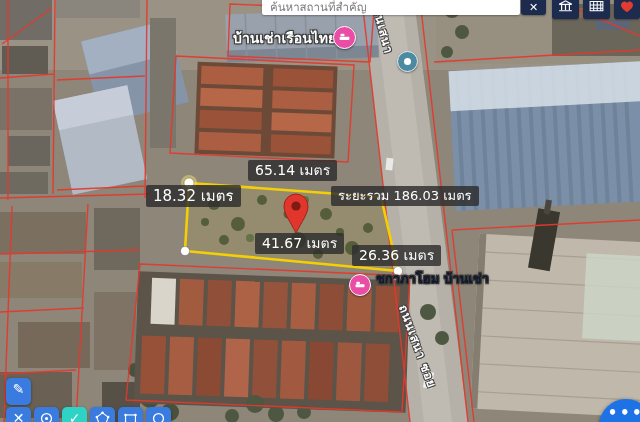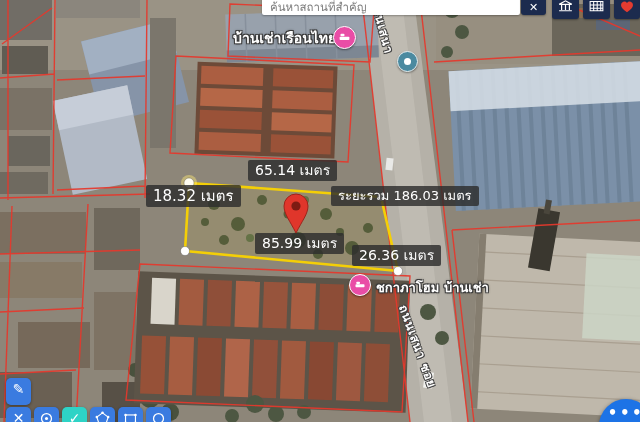--- a/index.html
+++ b/index.html
@@ -202,34 +202,34 @@
   <div class="poi-circle" style="left:397px;top:51px;width:21px;height:21px;background:#4b8aa0;border:1.5px solid #e8f0f2;">
     <span style="width:7px;height:7px;border-radius:50%;background:#fff;display:block;"></span>
   </div>
 
   <div class="poi-circle" style="left:349px;top:274px;width:22px;height:22px;background:#e94da6;border:1.5px solid #fff;">
     <svg width="12" height="12" viewBox="0 0 16 16">
       <rect x="2" y="7" width="12" height="4" rx="1" fill="#fff"></rect>
         <rect x="3" y="3.5" width="5" height="3" rx="1.2" fill="#fff"></rect>
     </svg>
   </div>
-  <div class="poi-label" style="left:376px;top:277px;color:#ffffff;">ชกาภาโฮม บ้านเช่า</div>
+  <div class="poi-label" style="left:376px;top:268px;color:#0f172a;">ชกาภาโฮม บ้านเช่า</div>
 
   <div class="pin">
     <svg width="30" height="42" viewBox="0 0 30 42">
       <path d="M15 41 C9 29 3 22 3 14 a12 12 0 1 1 24 0 c0 8 -6 15 -12 27 z" fill="#e0362b" stroke="#9e241b" stroke-width="1"></path>
       <circle cx="15" cy="14" r="4.6" fill="#7e1b13"></circle>
     </svg>
   </div>
 
   <div class="mlabel" style="left:248px;top:160px;font-size:14px;">65.14 เมตร</div>
   <div class="mlabel" style="left:331px;top:186px;">ระยะรวม 186.03 เมตร</div>
   <div class="mlabel" style="left:146px;top:185px;font-size:15px;">18.32 เมตร</div>
   <div class="mlabel" style="left:352px;top:204px;font-size:14px;margin-top:41px;">26.36 เมตร</div>
-  <div class="mlabel" style="left:255px;top:233px;font-size:14px;">85.99 เมตร</div>
+  <div class="mlabel" style="left:255px;top:233px;font-size:14px;">41.67 เมตร</div>
 
   <input class="search-input" type="text" placeholder="ค้นหาสถานที่สำคัญ" style="">
   <div class="navy-btn" style="left:521px;top:-7px;width:25px;height:22px;font-size:11px;padding-top:6px;">
     <span>✕</span>
   </div>
   <div class="navy-btn" style="left:552px;top:-6px;width:27px;height:25px;">
     <svg width="17" height="17" viewBox="0 0 24 24">
       <path d="M3 9 l9 -5 9 5 M4 9 h16 M6.5 9 v8 M12 9 v8 M17.5 9 v8 M3 18 h18" stroke="#fff" stroke-width="1.7" fill="none"></path>
     </svg>
   </div>

